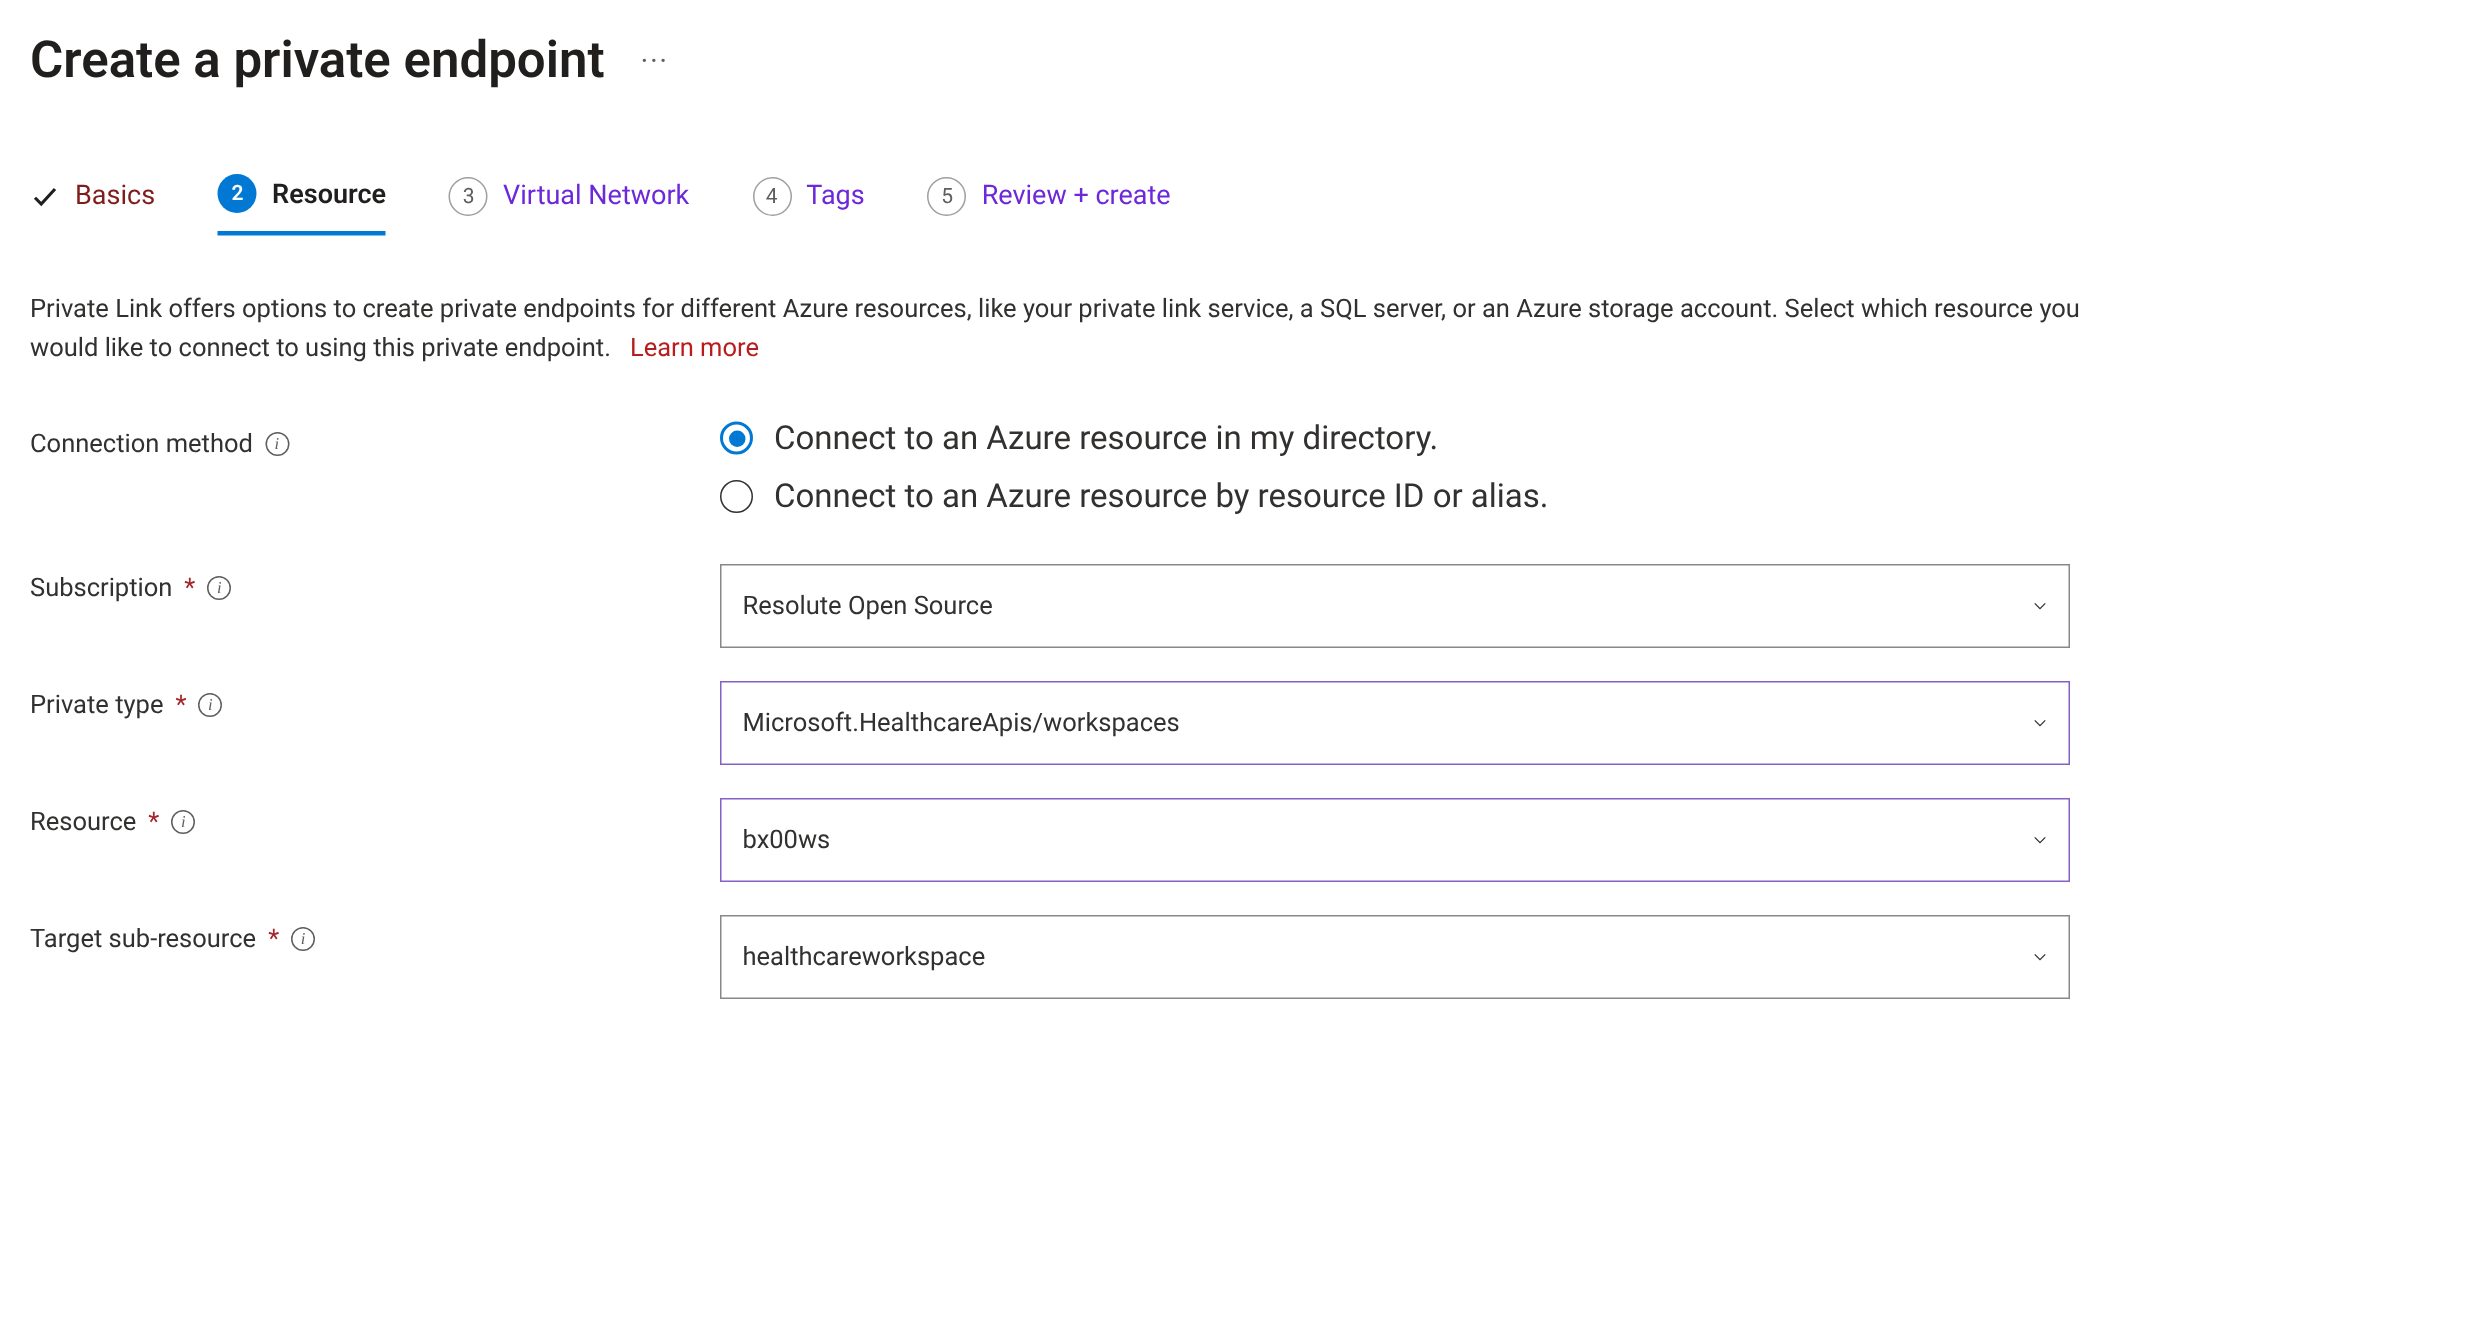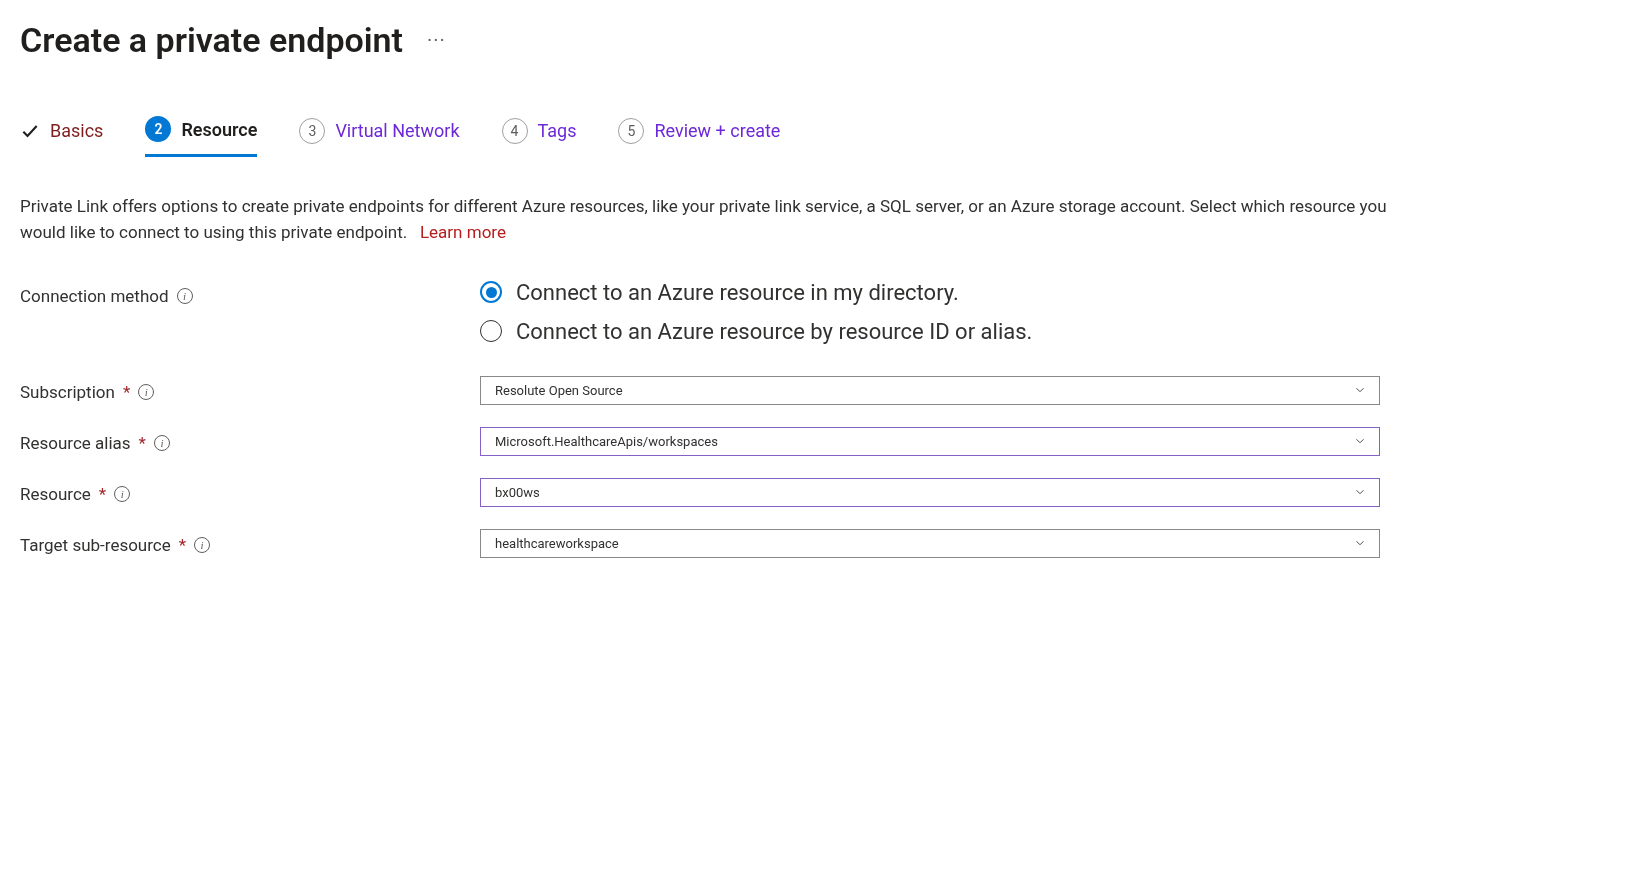--- a/index.html
+++ b/index.html
@@ -129,26 +129,26 @@
   }
   .radio.selected { border: 2px solid #0078d4; }
   .radio.selected::after {
     content: "";
     width: 11px; height: 11px;
     border-radius: 50%;
     background: #0078d4;
   }
   .dropdown {
     border: 1px solid #8a8886;
-    height: 29px;
+    height: 56px;
     display: flex;
     align-items: center;
     justify-content: space-between;
     padding: 0 12px 0 14px;
-    font-size: 13px;
+    font-size: 17px;
     cursor: pointer;
     background: #fff;
   }
   .dropdown.purple { border: 1px solid #8661c5; }
   .chevron {
     width: 14px; height: 14px;
   }
 </style>
 </head>
 <body>
@@ -216,21 +216,21 @@
       <span>Resolute Open Source</span>
       <svg class="chevron" viewBox="0 0 24 24" fill="none" stroke="#323130" stroke-width="1.5">
           <polyline points="6 9 12 15 18 9"></polyline>
         </svg>
     </div>
   </div>
 </div>
 
 <div class="form-row tight">
   <div class="form-label">
-    <span>Resource alias</span>
+    <span>Private type</span>
     <span class="required">*</span>
     <span class="info-icon">i</span>
   </div>
   <div class="form-control">
     <div class="dropdown purple">
       <span>Microsoft.HealthcareApis/workspaces</span>
       <svg class="chevron" viewBox="0 0 24 24" fill="none" stroke="#323130" stroke-width="1.5">
           <polyline points="6 9 12 15 18 9"></polyline>
         </svg>
     </div>

